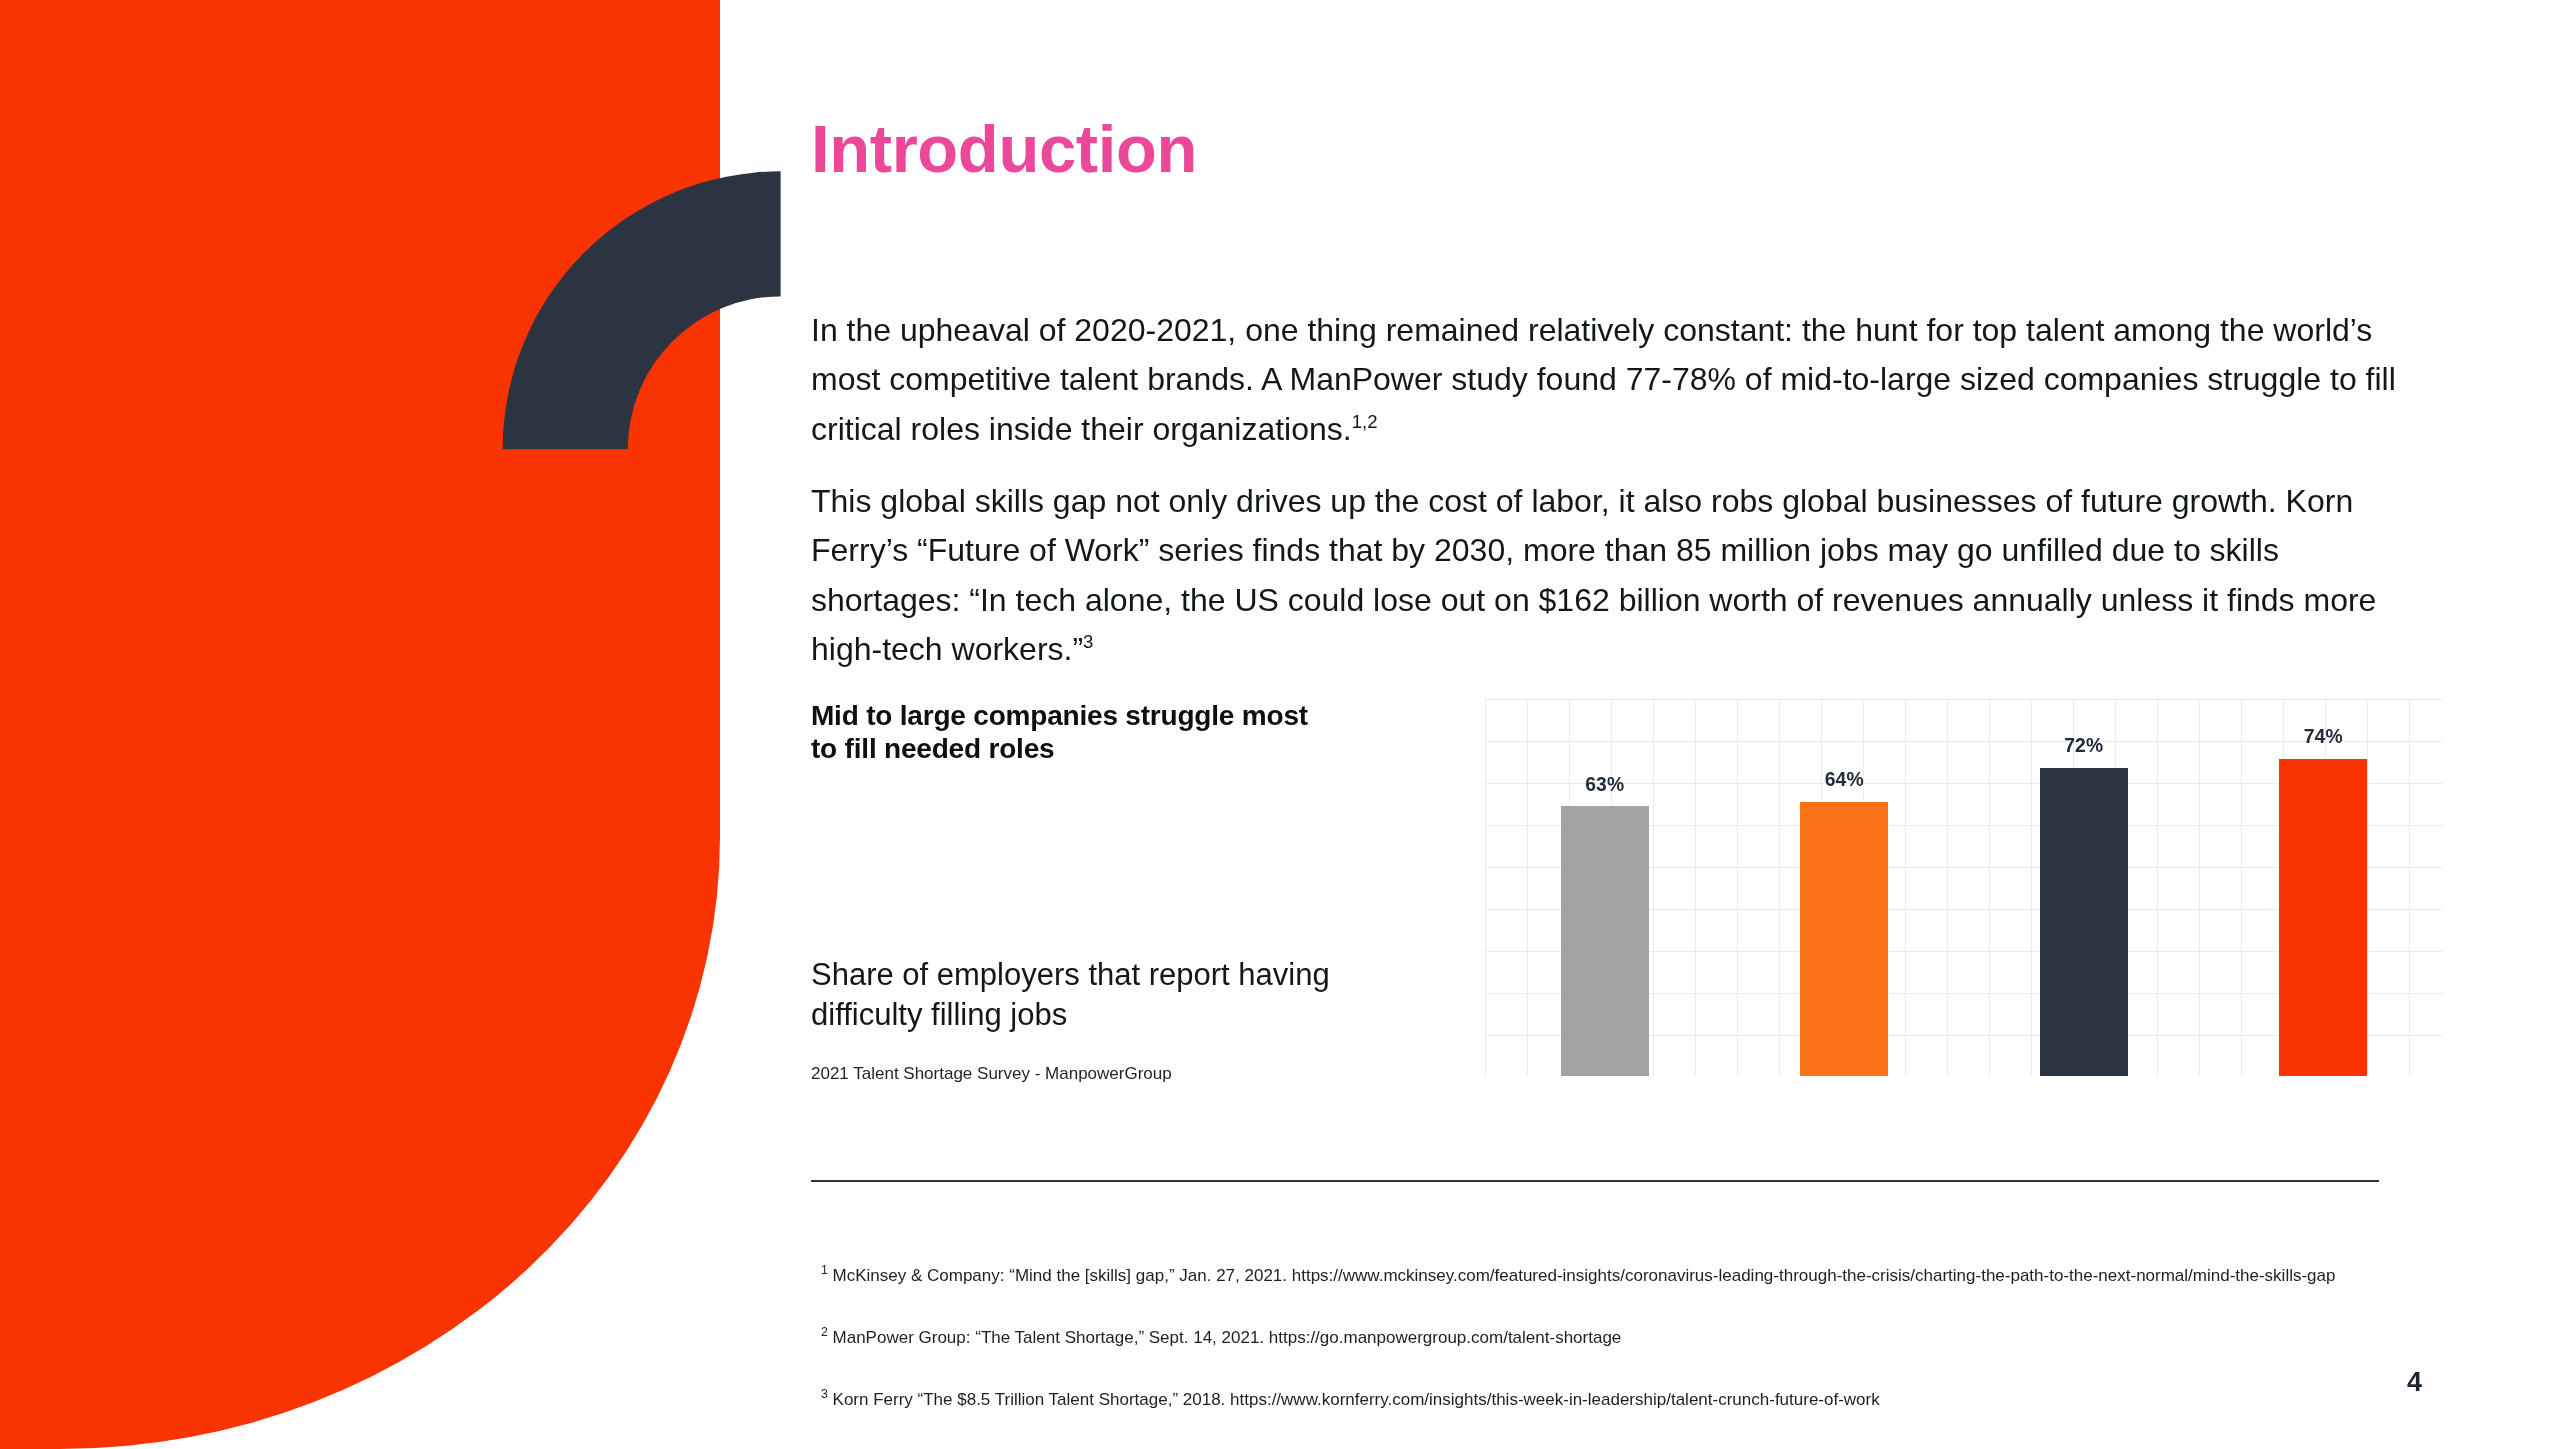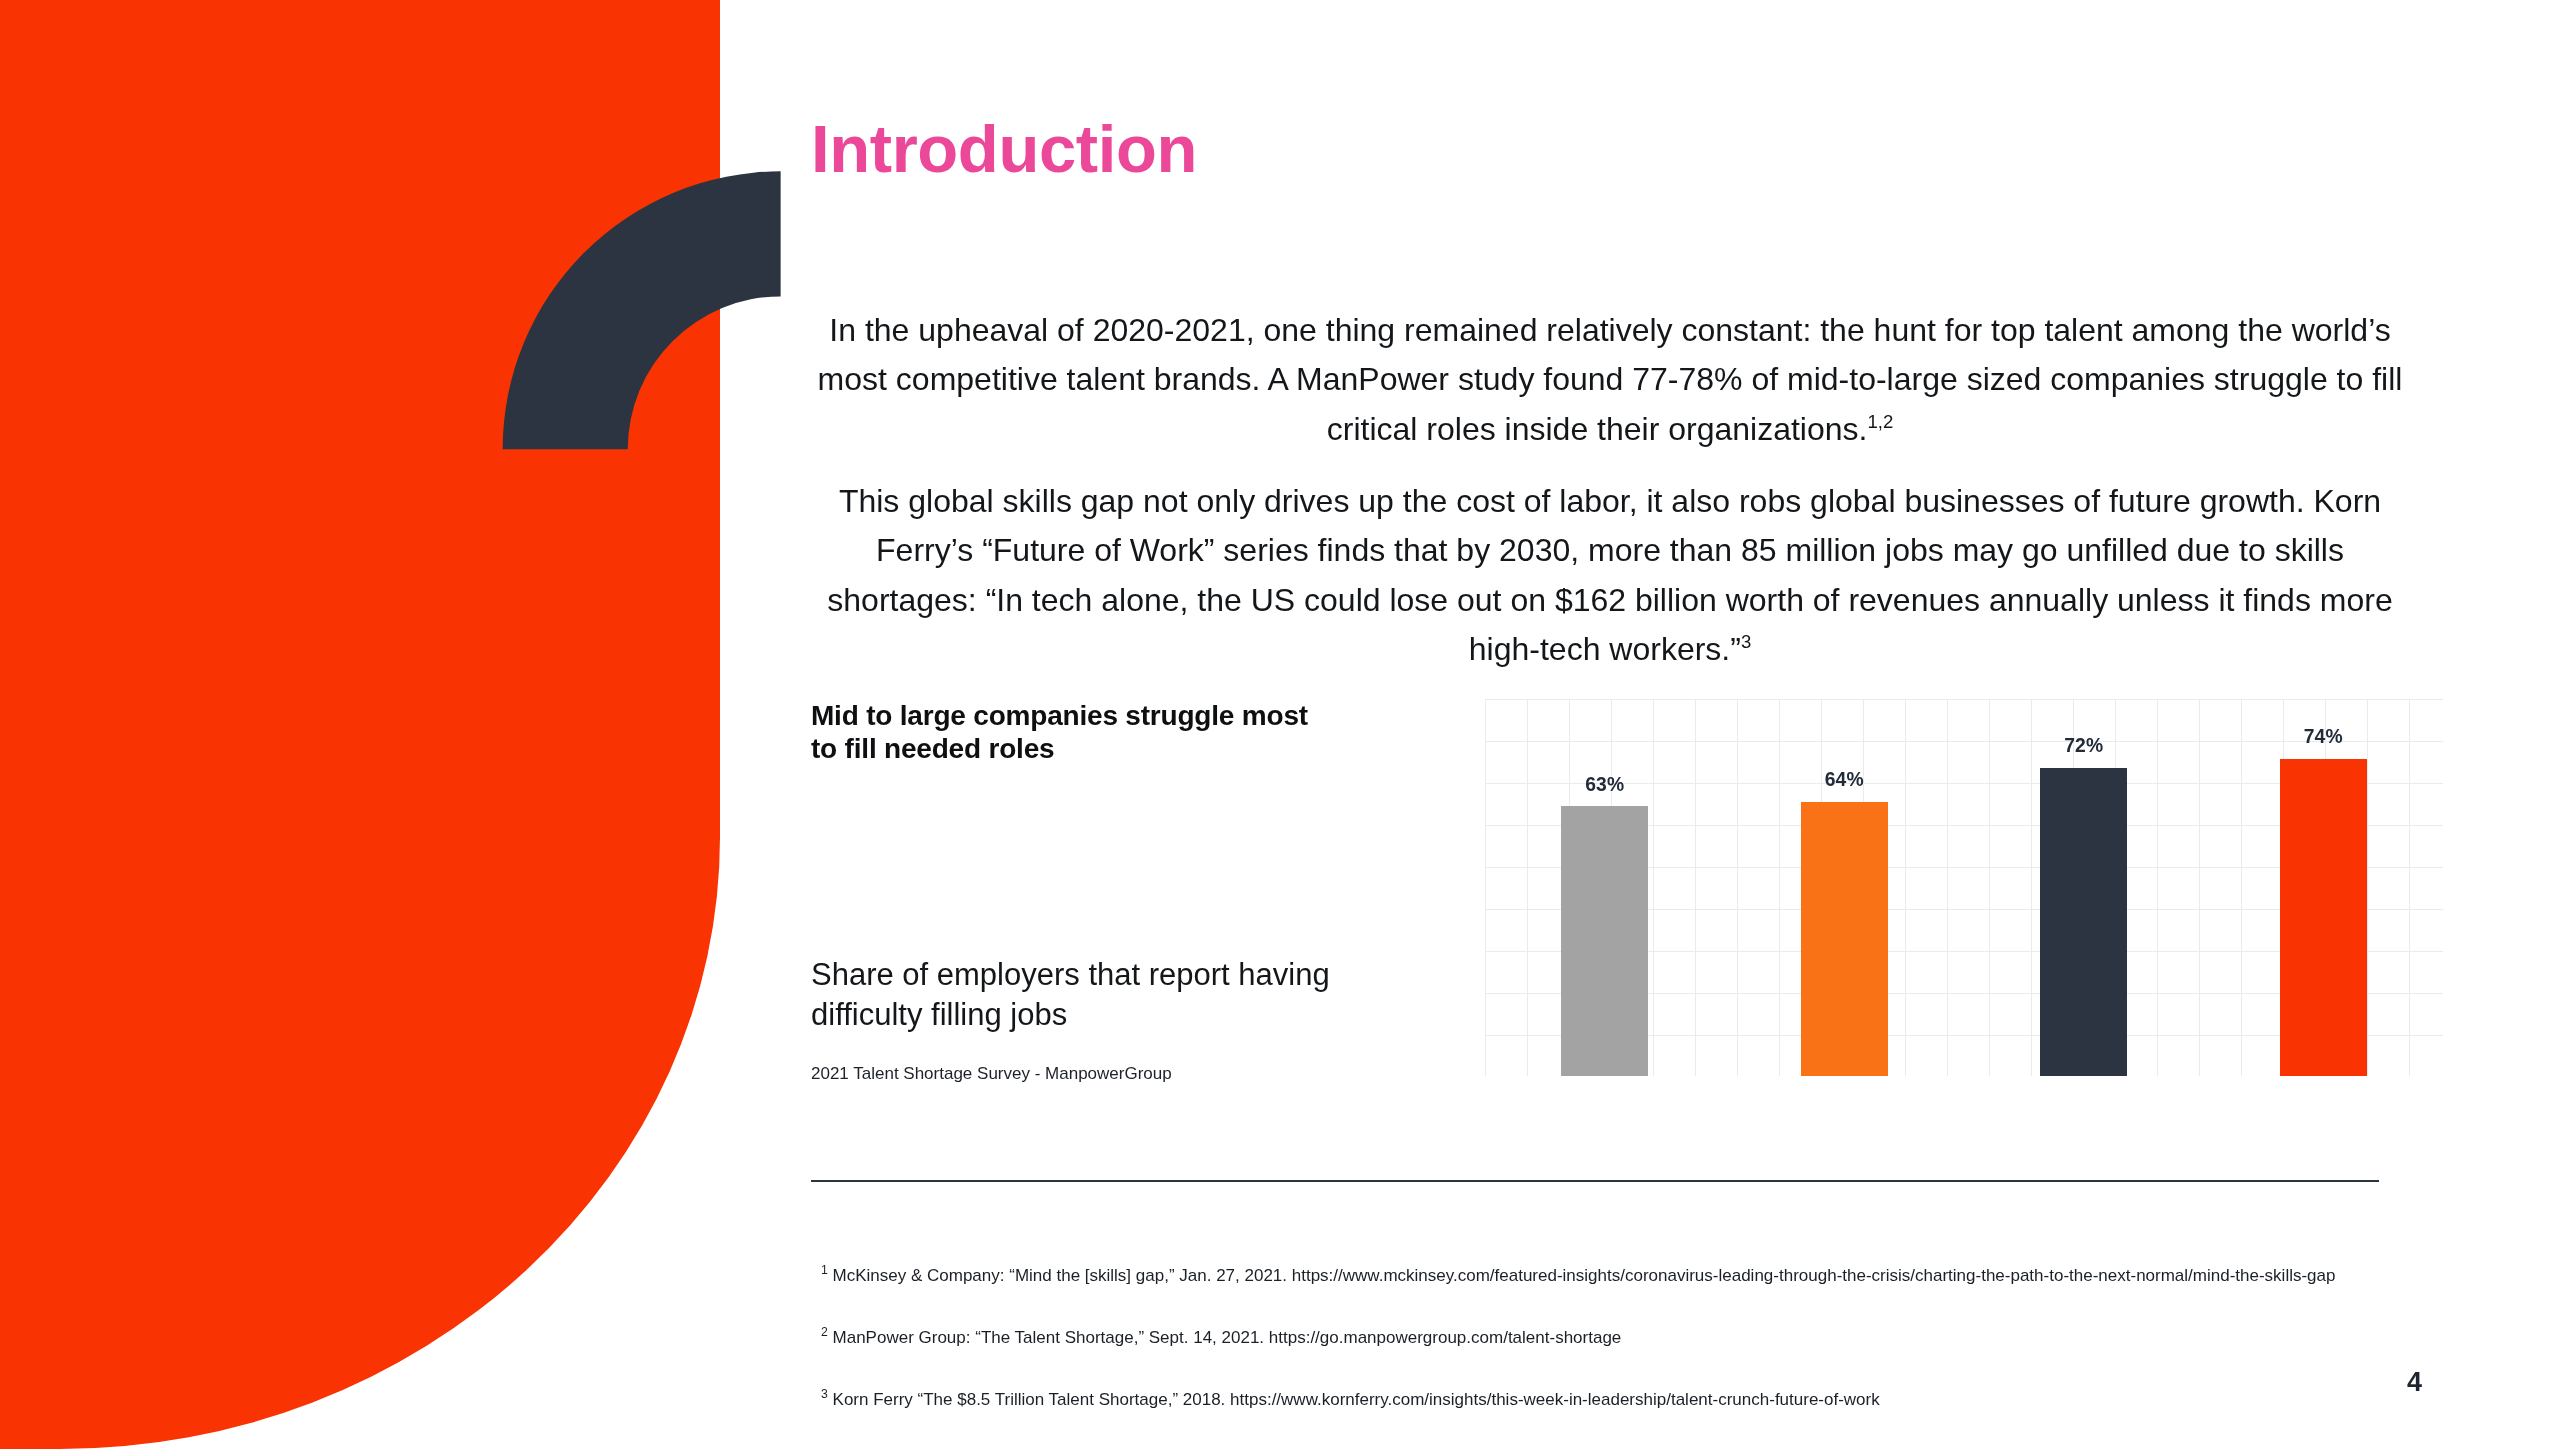--- a/index.html
+++ b/index.html
@@ -52,21 +52,20 @@
   }
   .body-par {
     position: absolute;
     left: 811px;
     width: 1598px;
     font-size: 32px;
     line-height: 1.54;
     color: #14171a;
     font-weight: 400;
     font-stretch: condensed;
-    text-align: center;
   }
   .body-par.p1 { top: 274px; }
   .body-par.p2 { top: 445px; }
   .body-par sup { font-size: 0.58em; vertical-align: super; }
 
   
   .chart-head {
     position: absolute;
     left: 811px;
     top: 700px;
@@ -123,22 +122,23 @@
   .bar-slot {
     position: relative;
     flex: 1 1 0;
     height: 100%;
     display: flex;
     flex-direction: column;
     justify-content: flex-end;
     align-items: center;
   }
   .bar {
-    width: 87px;
+    width: 76px;
     position: relative;
+    padding-left: 12px;
   }
   .bar-value {
     position: absolute;
     bottom: 100%;
     left: 50%;
     transform: translateX(-50%);
     margin-bottom: 10.5px;
     font-size: 19.3px;
     font-weight: 700;
     color: #222c38;

